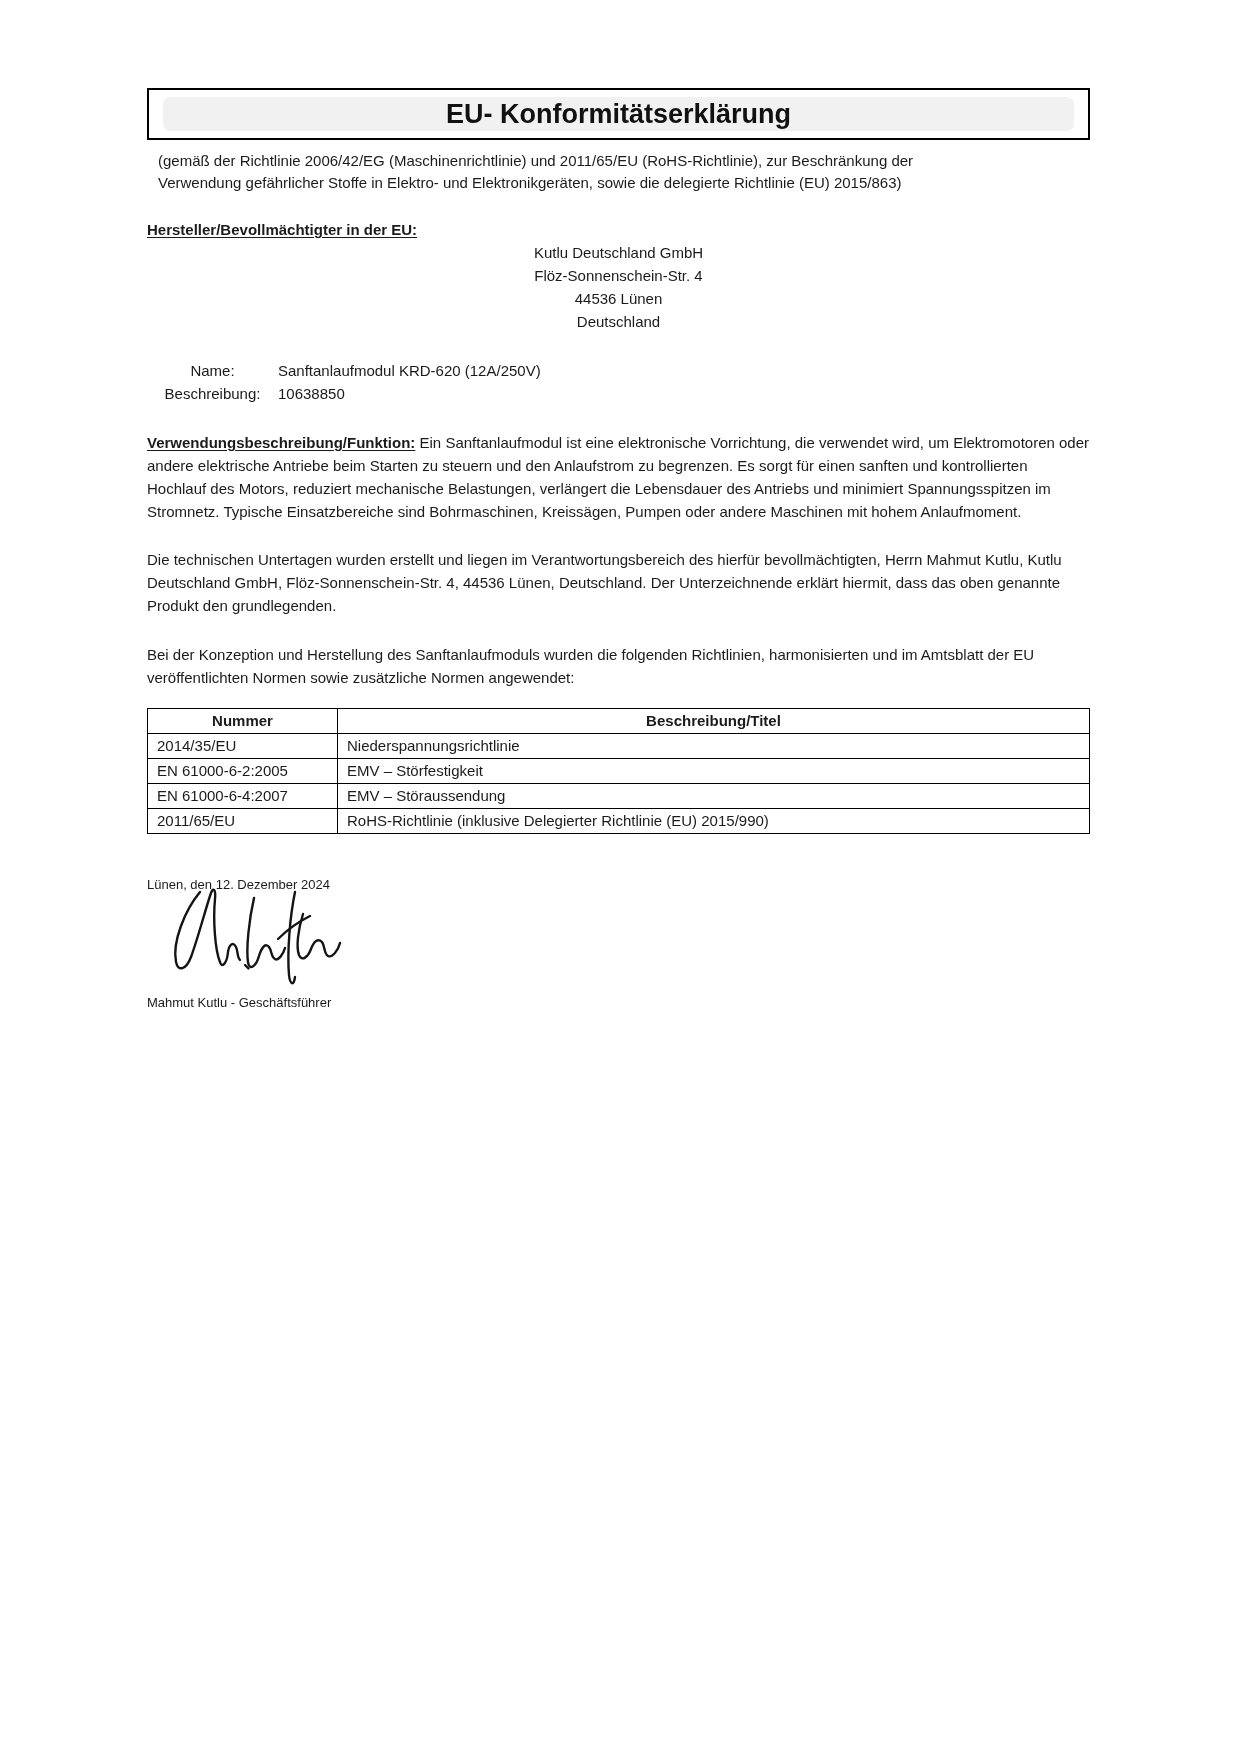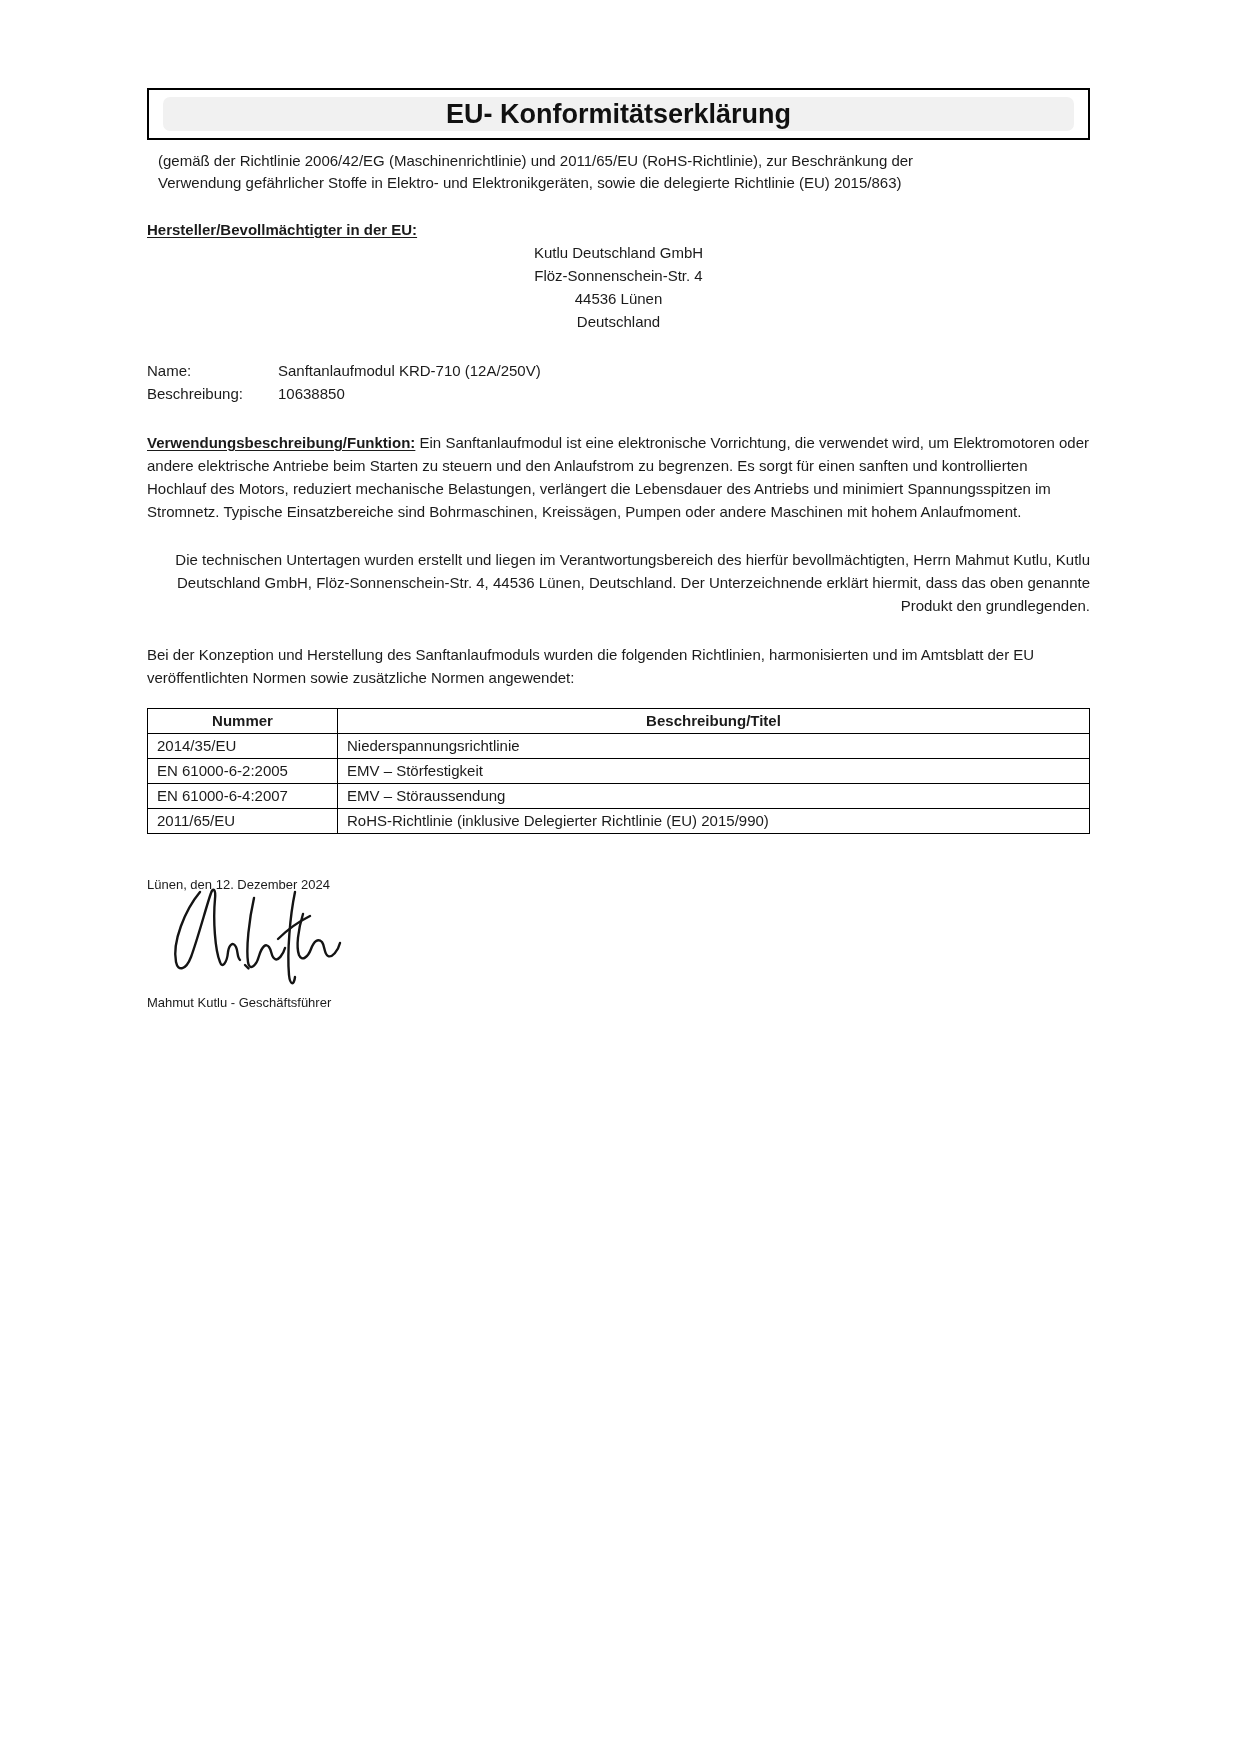--- a/index.html
+++ b/index.html
@@ -41,30 +41,30 @@
   }
   .manufacturer { margin-top: 24px; }
   .section-heading {
     font-size: 15px;
     font-weight: 700;
     text-decoration: underline;
     text-underline-offset: 2px;
     line-height: 23px;
   }
   .addr { font-size: 15px; line-height: 23px; text-align: center; }
-  .product { margin-top: 26px; }
+  .product { margin-top: 26px; text-align: center; }
   .kv { display: flex; font-size: 15px; line-height: 23px; }
   .kv-label { width: 131px; flex: 0 0 131px; }
   .body {
     font-size: 15px;
     line-height: 23px;
     text-align: left;
   }
   .usage { margin-top: 26px; }
-  .technical { margin-top: 25px; text-align: right; }
+  .technical { margin-top: 25px; }
   .design { margin-top: 26px; }
   table.standards {
     border-collapse: collapse;
     width: 100%;
     margin-top: 19px;
   }
   table.standards th, table.standards td {
     border: 1.6px solid #000000;
     font-size: 15px;
     padding: 2px 9px;
@@ -104,21 +104,21 @@
       <div class="section-heading">Hersteller/Bevollmächtigter in der EU:</div>
       <div class="addr">Kutlu Deutschland GmbH</div>
       <div class="addr">Flöz-Sonnenschein-Str. 4</div>
       <div class="addr">44536 Lünen</div>
       <div class="addr">Deutschland</div>
     </div>
 
     <div class="product">
       <div class="kv">
         <div class="kv-label">Name:</div>
-        <div class="kv-value">Sanftanlaufmodul KRD-710 (12A/250V)</div>
+        <div class="kv-value">Sanftanlaufmodul KRD-620 (12A/250V)</div>
       </div>
       <div class="kv">
         <div class="kv-label">Beschreibung:</div>
         <div class="kv-value">10638850</div>
       </div>
     </div>
 
     <p class="body usage">
       <span class="section-heading">Verwendungsbeschreibung/Funktion:</span>
       <span>Ein Sanftanlaufmodul ist eine elektronische Vorrichtung, die verwendet wird, um Elektromotoren oder andere elektrische Antriebe beim Starten zu steuern und den Anlaufstrom zu begrenzen. Es sorgt für einen sanften und kontrollierten Hochlauf des Motors, reduziert mechanische Belastungen, verlängert die Lebensdauer des Antriebs und minimiert Spannungsspitzen im Stromnetz. Typische Einsatzbereiche sind Bohrmaschinen, Kreissägen, Pumpen oder andere Maschinen mit hohem Anlaufmoment.</span>

